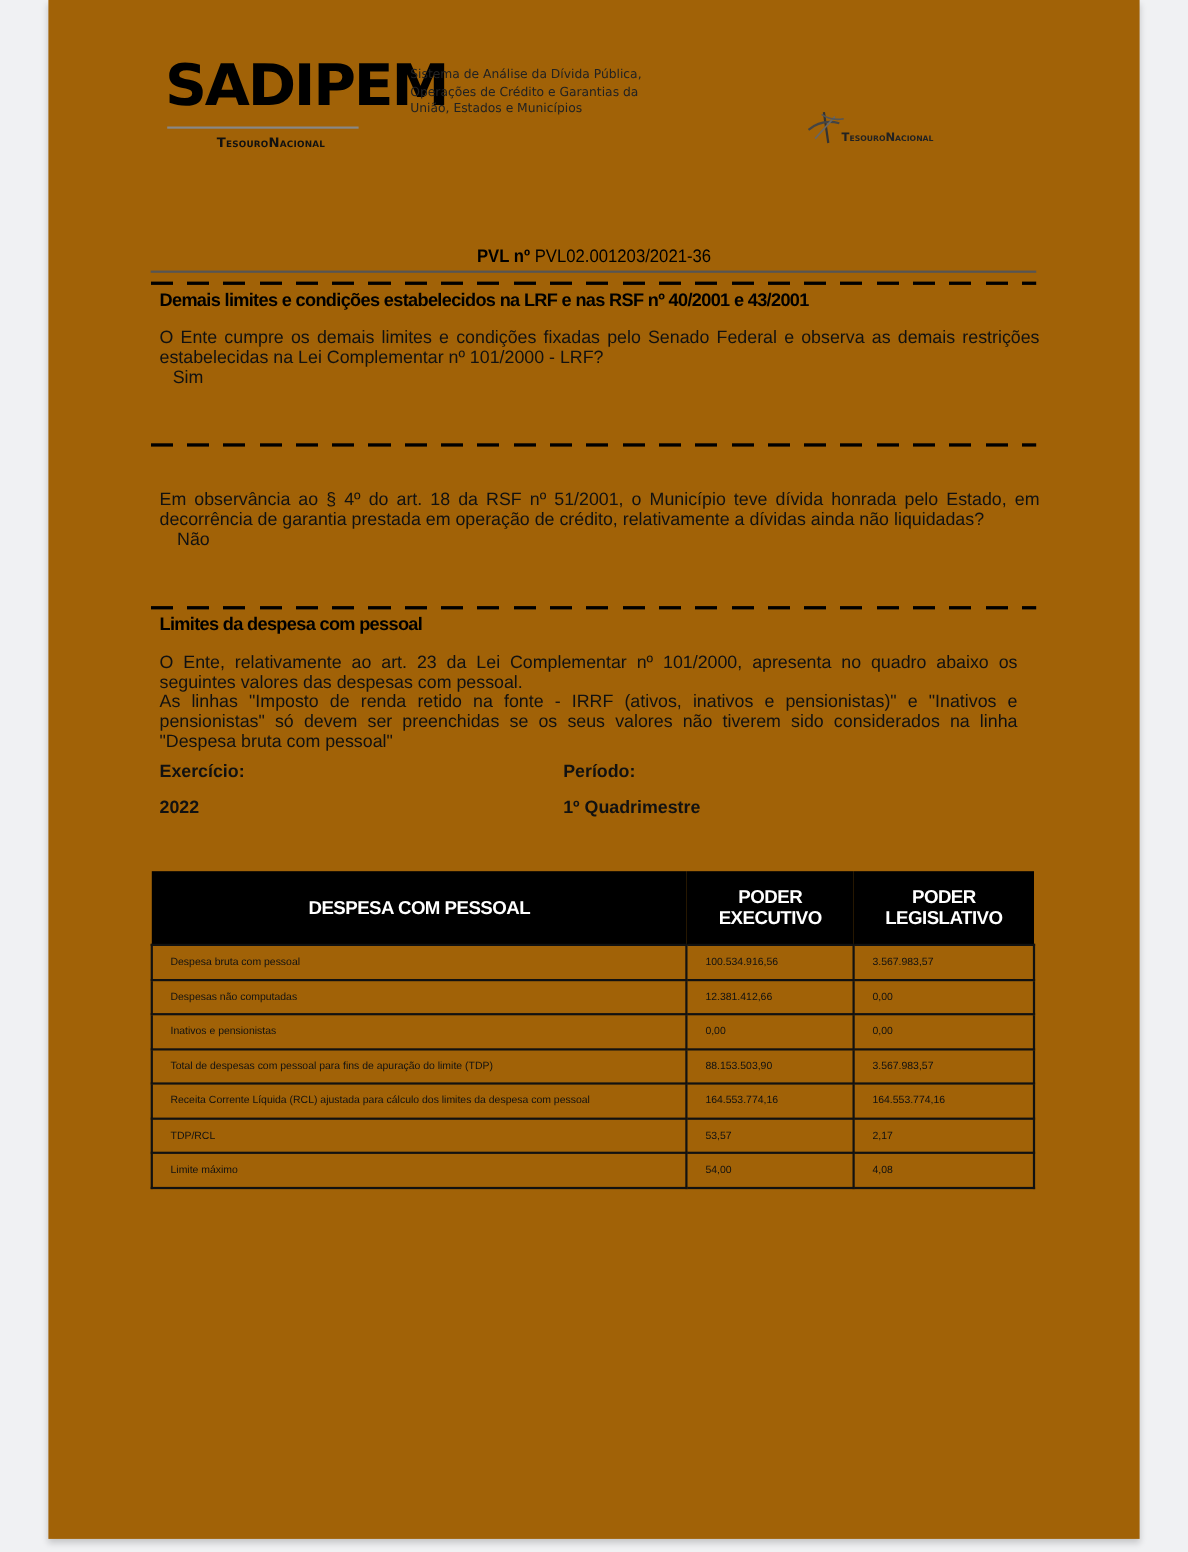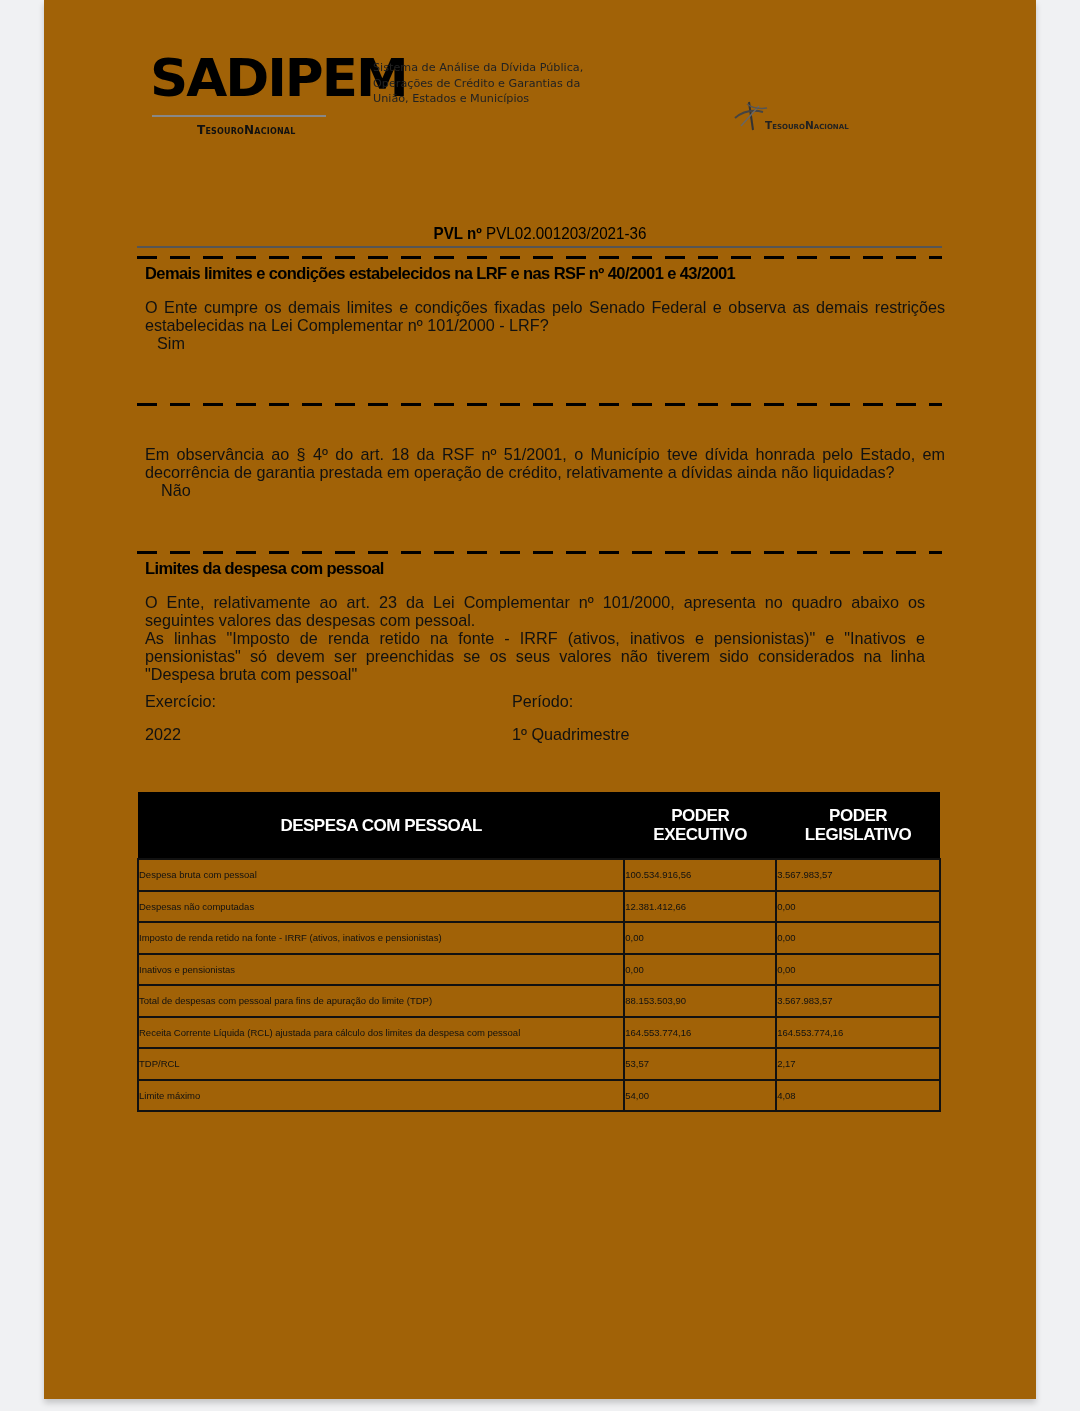--- a/index.html
+++ b/index.html
@@ -70,38 +70,38 @@
     letter-spacing: -0.6px; white-space: nowrap;
   }
   .para {
     left: 101px; width: 800px;
     font-size: 16.2px; line-height: 18px; color: #111;
     text-align: justify;
   }
   .para p { margin: 0; }
   .answer { padding-left: 12px; }
 
-  .field { font-size: 16.2px; color: #111; }
+  .field { font-size: 16.2px; color: #111; font-weight: bold; }
 
   
   .tbl {
     left: 93px; top: 792px;
     border-collapse: collapse;
     width: 804px;
   }
   .tbl th {
     background: #000; color: #fff;
     font-size: 17px; font-weight: bold;
     height: 66px; line-height: 19px; padding: 0 4px;
     letter-spacing: -0.5px;
   }
   .tbl td {
     border: 2px solid #111;
     height: 29.5px; font-size: 9.5px; color: #111;
-    padding: 0 4px 0 0; line-height: 11px;
+    padding: 0 4px 0 16px; line-height: 11px;
   }
   .tbl td.num { text-align: left; }
   .col1 { width: 480px; }
   .col2 { width: 144px; }
   .col3 { width: 156px; }
 </style>
 </head>
 <body>
 
 <div class="page">
@@ -171,25 +171,20 @@
         <td><span>Despesa bruta com pessoal</span></td>
         <td class="num">100.534.916,56</td>
         <td class="num">3.567.983,57</td>
       </tr>
       <tr>
         <td><span>Despesas não computadas</span></td>
         <td class="num">12.381.412,66</td>
         <td class="num">0,00</td>
       </tr>
       <tr>
-        <td><span>Imposto de renda retido na fonte - IRRF (ativos, inativos e pensionistas)</span></td>
-        <td class="num">0,00</td>
-        <td class="num">0,00</td>
-      </tr>
-      <tr>
         <td><span>Inativos e pensionistas</span></td>
         <td class="num">0,00</td>
         <td class="num">0,00</td>
       </tr>
       <tr>
         <td><span>Total de despesas com pessoal para fins de apuração do limite (TDP)</span></td>
         <td class="num">88.153.503,90</td>
         <td class="num">3.567.983,57</td>
       </tr>
       <tr>

